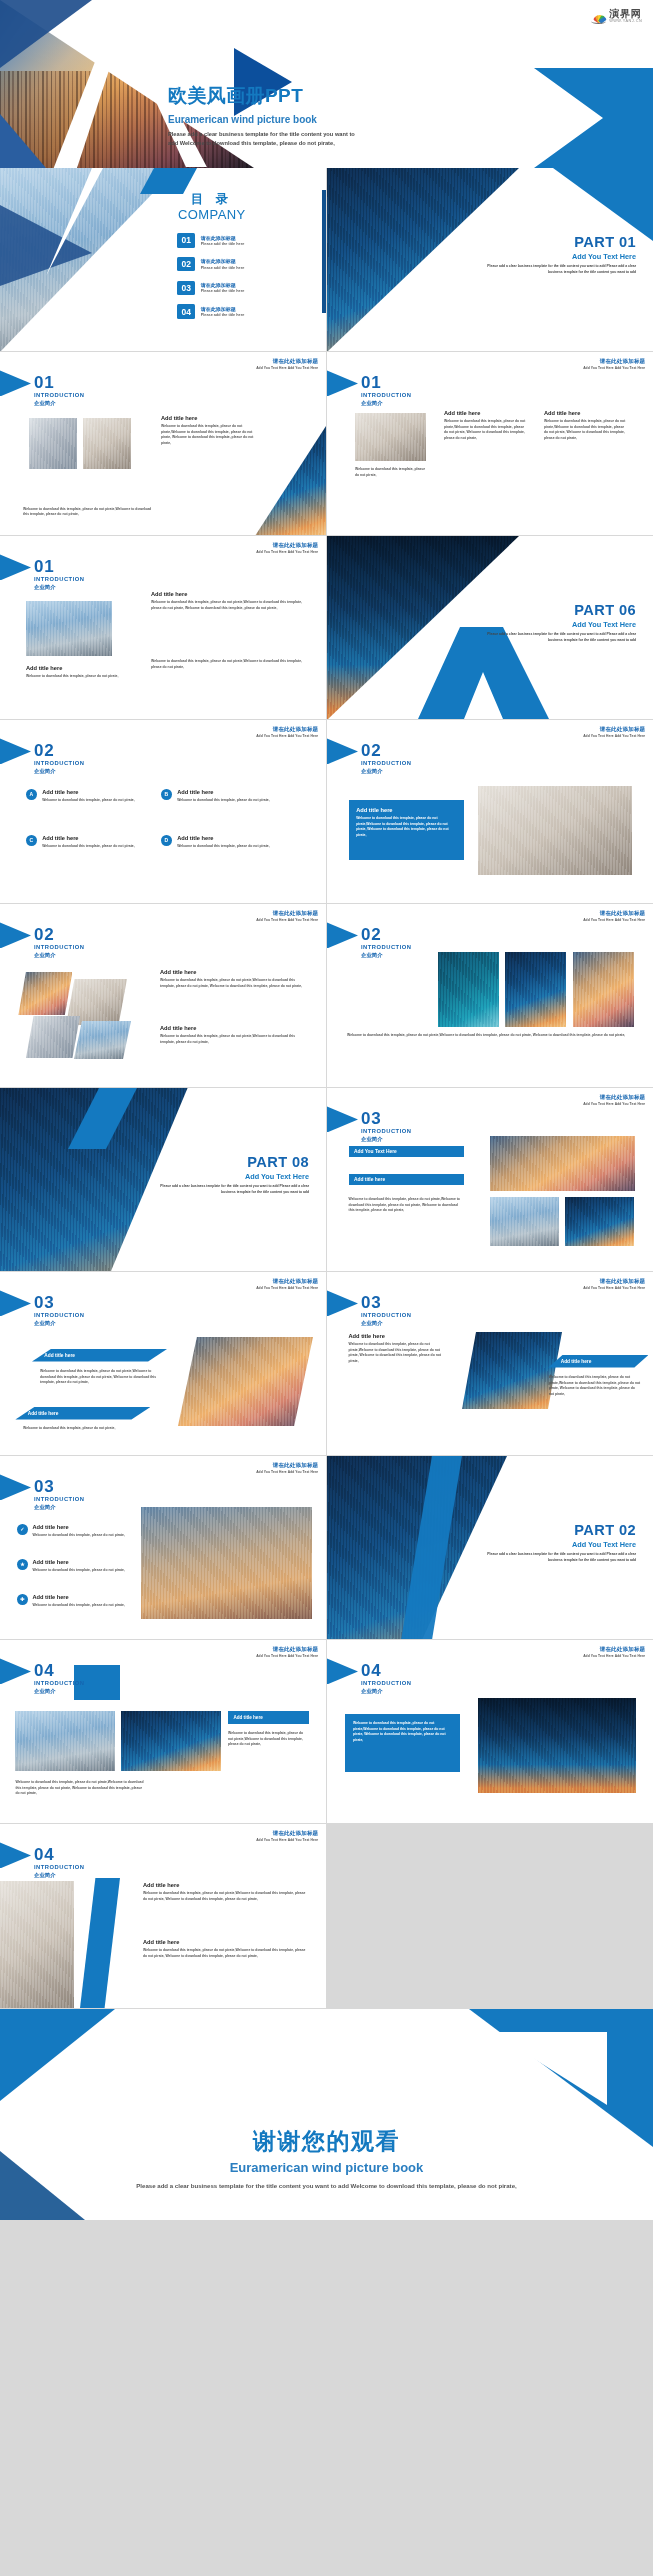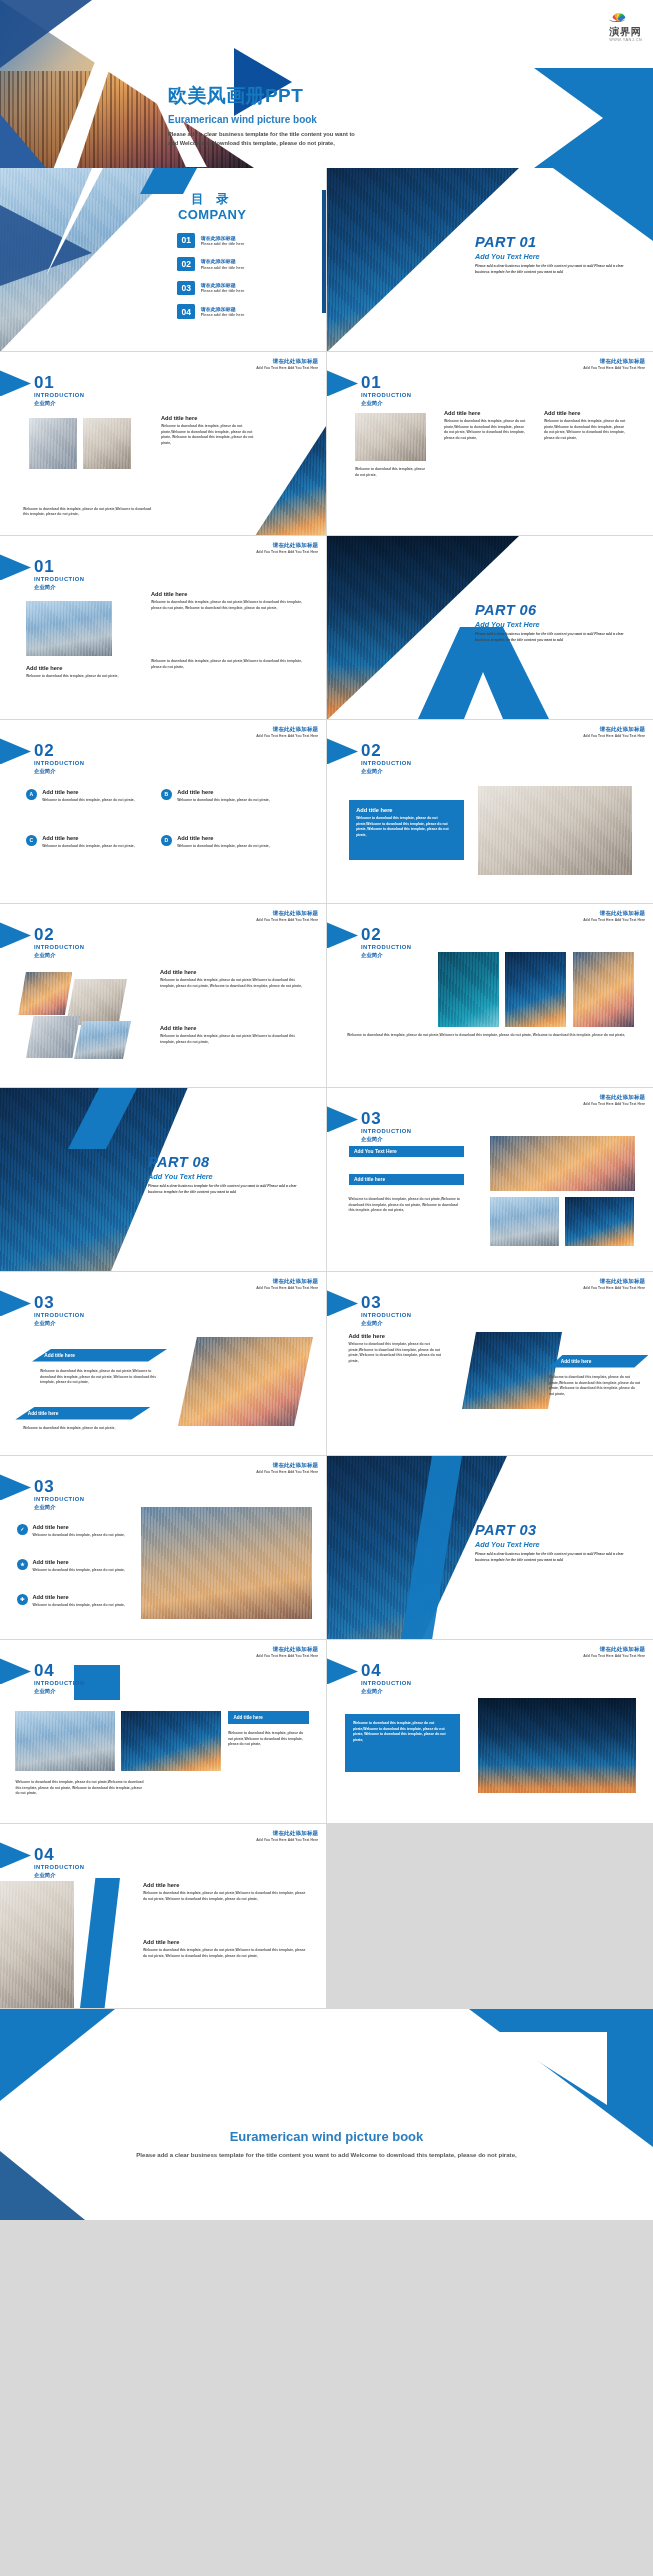--- a/index.html
+++ b/index.html
@@ -59,21 +59,21 @@
   .cover .rightchev {
     position: absolute; right: 0; top: 68px; width: 119px; height: 100px;
     background: #1479c0;
     clip-path: polygon(119px 0, 119px 100px, 0 100px, 69px 50px, 0 0);
   }
   .cover-text { position: absolute; left: 168px; top: 83px; width: 254px; z-index: 5; }
   .cover-title { font-size: 19px; font-weight: bold; color: #1479c0; letter-spacing: 0.4px; }
   .cover-sub { font-size: 10px; font-weight: bold; color: #2a7ec0; margin-top: 4.6px; }
   .cover-desc { font-size: 5.7px; font-weight: bold; color: #4a4a4a; line-height: 1.55; margin-top: 5.4px; width: 196px; }
 
-  .logo { position: absolute; right: 10.8px; top: 7px; display: flex; align-items: flex-start; gap: 3.1px; flex-direction: column; }
+  .logo { position: absolute; right: 10.8px; top: 7px; display: flex; align-items: flex-end; gap: 3.1px; }
   .logo .fan { width: 15.4px; height: 15.4px; position: relative; }
   .logo .fan i { position: absolute; left: 50%; bottom: 2.3px; width: 3.8px; height: 7px; transform-origin: bottom center; border-radius: 1.5px 1.5px 0 0; }
   .logo .fan .arc { position: absolute; left: 0; bottom: 0; width: 15.4px; height: 5.4px; border-bottom: 1.9px solid #6b6b6b; border-radius: 0 0 50% 50%; }
   .logo .lt { line-height: 1; }
   .logo .lt b { font-size: 10px; color: #4a4a4a; letter-spacing: 0.8px; }
   .logo .lt s { display: block; font-size: 3.8px; color: #8a8a8a; text-decoration: none; letter-spacing: 0.5px; margin-top: 0.8px;}
 
   
   .grid { display: grid; grid-template-columns: 327px 327px; }
   .slide {
@@ -106,29 +106,29 @@
   .city-night2 { background: linear-gradient(180deg,#071a30,#0f3a63 40%,#1a6aa0 70%,#d98a4a 95%); }
   .city-day { background: linear-gradient(170deg,#bcd6ea,#8fb5d4 40%,#b9c6cf 70%,#7e8a95); }
   .city-warm { background: linear-gradient(150deg,#4a6b8e,#c9a37a 35%,#f0b97a 55%,#d98f7c 75%,#5d5068); }
   .office { background: linear-gradient(150deg,#e8e4de,#cfc7bd 50%,#9b9289); }
   .teal { background: linear-gradient(150deg,#0f4f6b,#13738f 45%,#1d9bb5 75%,#7fcbd8); }
   .road { background: linear-gradient(170deg,#6f90ae,#c2a98c 45%,#e0b07c 70%,#8d6a5c); }
   .glass { background: linear-gradient(135deg,#dfe4e8,#b6bec7 45%,#8d99a6); }
 
   .bluebox { background: #1479c0; color: #fff; }
 
-  .partwrap { position: absolute; right: 17px; top: 66px; width: 161px; text-align: left; z-index: 6; font-style: italic; }
+  .partwrap { position: absolute; right: 17px; top: 66px; width: 161px; text-align: right; z-index: 6; }
   .partwrap .pt { font-size: 14.6px; font-weight: bold; color: #1565b0; letter-spacing: 0.4px; }
   .partwrap .ps { font-size: 7.3px; font-weight: bold; color: #1479c0; margin-top: 1.5px; }
   .partwrap .pd { font-size: 3.4px; font-weight: bold; color: #444; line-height: 1.6; margin-top: 3.8px; }
 
   
   .toc-head { position: absolute; left: 178px; top: 23px; z-index: 6; }
   .toc-head .zh { font-size: 12.3px; font-weight: bold; color: #1479c0; letter-spacing: 4.6px; text-align: center; }
-  .toc-head .en { font-size: 13px; font-weight: bold; color: #1479c0; letter-spacing: 0.4px; margin-top: -0.8px; }
+  .toc-head .en { font-size: 13px; font-weight: normal; color: #1479c0; letter-spacing: 0.4px; margin-top: -0.8px; }
   .toc-list { position: absolute; left: 177px; top: 65px; z-index: 6; }
   .toc-item { display: flex; align-items: center; gap: 5.4px; margin-bottom: 9.2px; }
   .toc-item .num { width: 18.4px; height: 14.6px; background: #1479c0; color: #fff; font-size: 8.5px; font-weight: bold; display: flex; align-items: center; justify-content: center; border-radius: 1.5px; }
   .toc-item .t1 { font-size: 5px; font-weight: bold; color: #1565b0; }
   .toc-item .t2 { font-size: 3.8px; font-weight: bold; color: #666; margin-top: 1.2px; }
 
   .circ { width: 10.8px; height: 10.8px; border-radius: 50%; background: #1479c0; color: #fff; display: flex; align-items: center; justify-content: center; font-size: 5px; font-weight: bold; flex: 0 0 auto; }
 
   
   .endslide { width: 653px; height: 212px; background: #fff; position: relative; overflow: hidden; border-top: 1.5px solid #d8d8d8; }
@@ -529,21 +529,21 @@
           </div>
       </div>
       <div class="ph road" style="left:141px;top:51px;width:171px;height:112px"></div>
     </div>
 
     <div class="slide">
       <div class="ph city-night" style="left:0;top:0;width:327px;height:184px"></div>
       <div class="wtri" style="right:0;top:0;width:231px;height:184px;clip-path:polygon(85px 0,231px 0,231px 184px,0 184px);z-index:2"></div>
       <div style="position:absolute;left:74px;top:0;width:61px;height:184px;background:#1479c0;clip-path:polygon(31px 0,61px 0,31px 184px,0 184px);z-index:3;opacity:.95"></div>
       <div class="partwrap">
-        <div class="pt">PART 03</div>
+        <div class="pt">PART 02</div>
         <div class="ps">Add You Text Here</div>
         <div class="pd">Please add a clear business template for the title content you want to add  Please add a clear business template for the title content you want to add</div>
       </div>
     </div>
 
     <div class="slide">
       <div class="lefttri"></div>
       <div class="secnum">
         <div class="n">04</div>
         <div class="e">INTRODUCTION</div>
@@ -610,19 +610,20 @@
     <div class="slide" style="background:#d8d8d8;border-bottom:none;border-right:none"></div>
 
   </div>
 
   <div class="endslide">
     <div class="tri-l"></div>
     <div class="tri-l2"></div>
     <div class="tri-r"></div>
     <div class="tri-r2"></div>
     <div class="end-text">
+      <div class="end-title">谢谢您的观看</div>
       <div class="end-sub">Euramerican wind picture book</div>
       <div class="end-desc">Please add a clear business template for the title content you want to add  Welcome to download this template, please do not pirate,</div>
     </div>
   </div>
 
 </div>
 
 
 </body></html>

